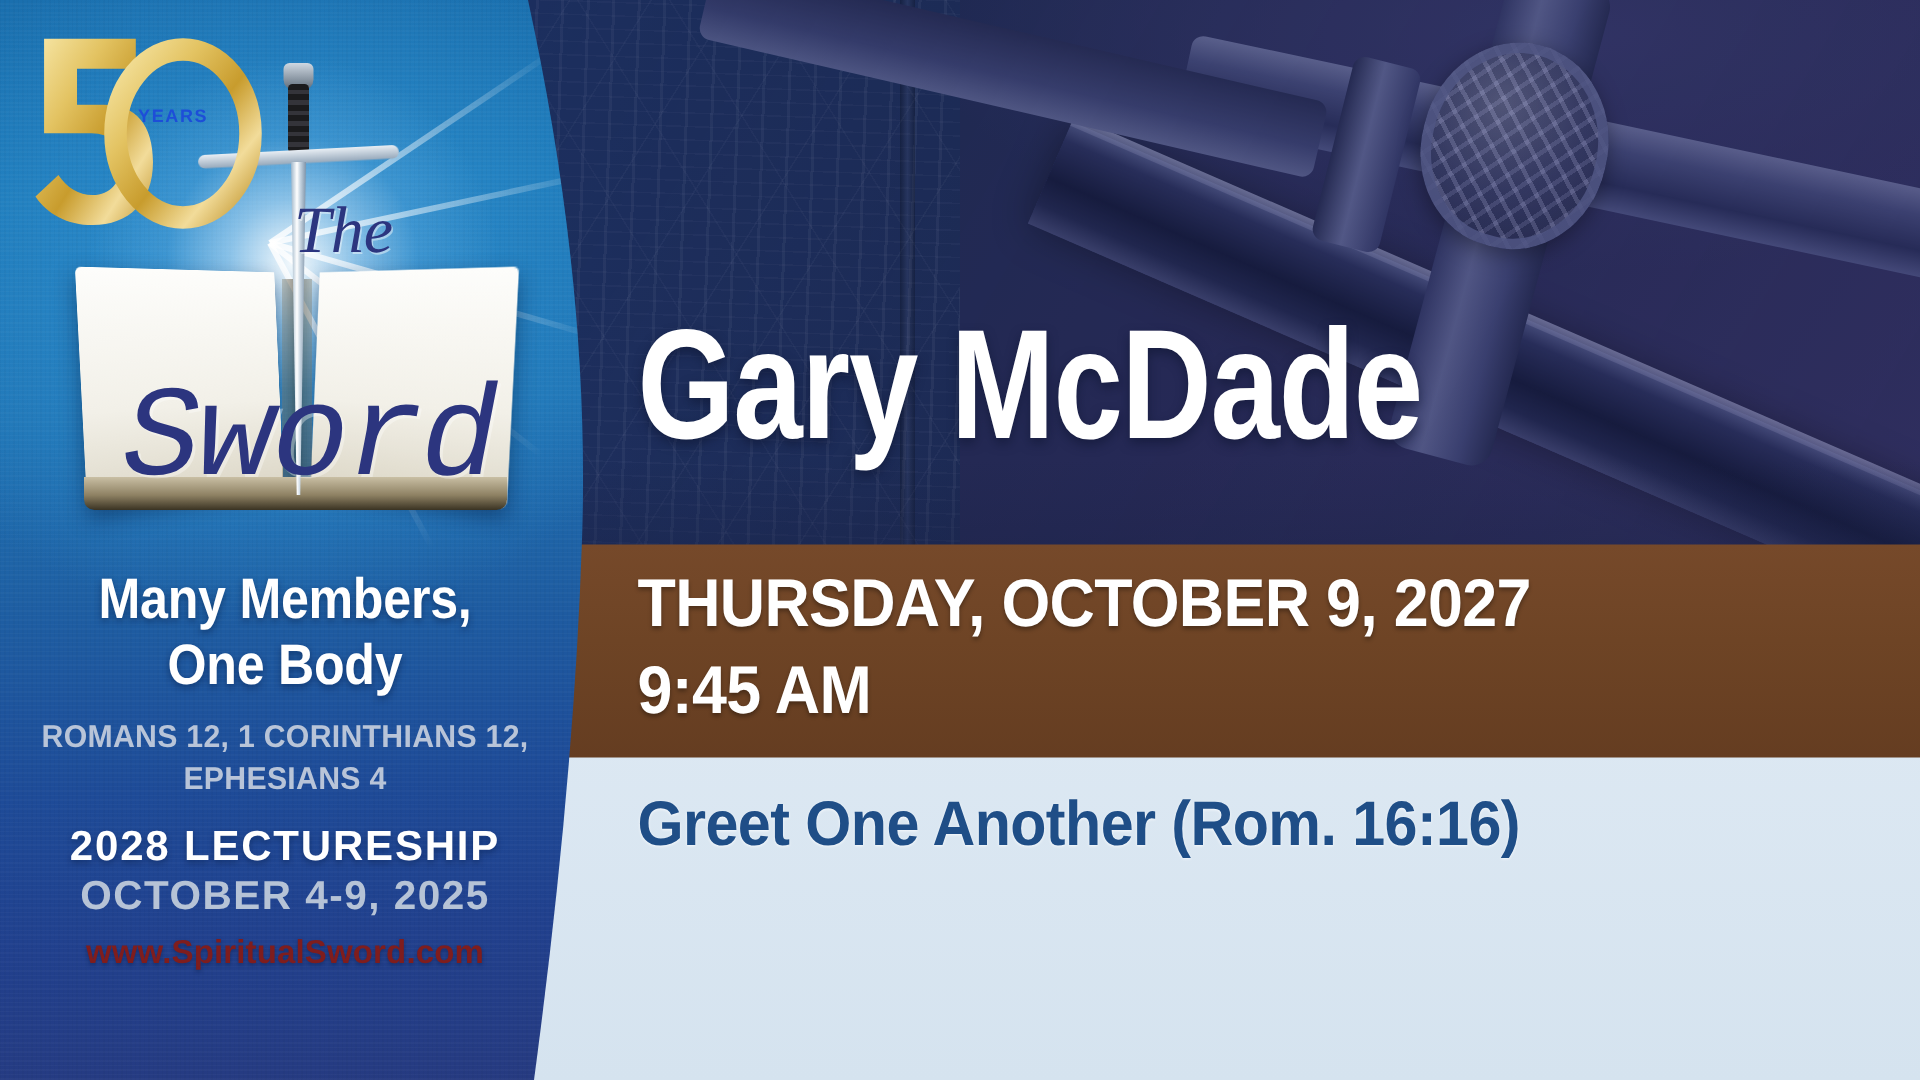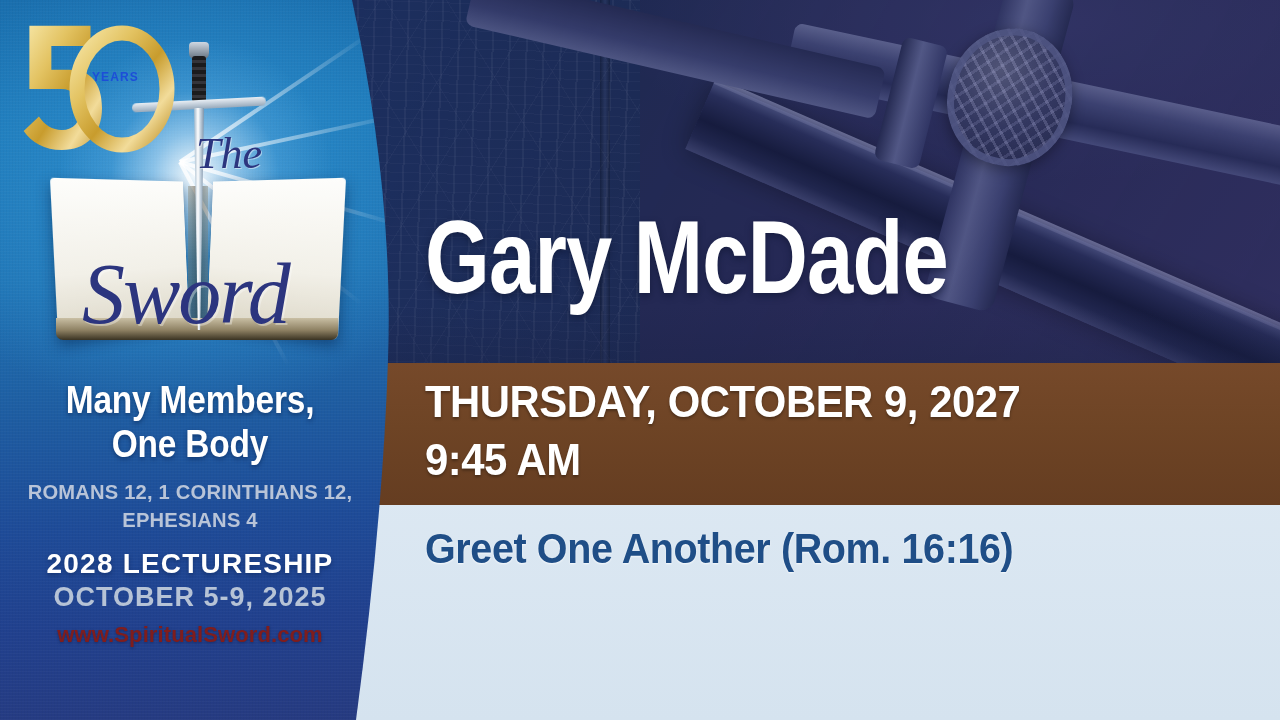--- a/index.html
+++ b/index.html
@@ -268,20 +268,21 @@
     text-shadow:1px 1px 0 rgba(255,255,255,.45);
     margin-left:34px;
   }
   .script .sp{
     position:absolute;left:20px;top:22px;font-size:96px;letter-spacing:-2px;
     text-shadow:2px 2px 0 rgba(255,255,255,.35);
   }
   .script .sw{
     position:absolute;left:52px;top:116px;font-size:86px;letter-spacing:-2px;
     text-shadow:2px 2px 0 rgba(255,255,255,.35);
+    font-family:Liberation Mono, monospace;
   }
 
   
   .theme{
     position:absolute;left:0;top:378px;width:380px;
     text-align:center;color:#ffffff;
     font-family:"Liberation Sans", sans-serif;
     font-weight:bold;font-size:38px;line-height:44px;
     letter-spacing:-.2px;
     transform:scaleX(.88);transform-origin:center;
@@ -402,17 +403,17 @@
         <ellipse cx="56" cy="65" rx="45" ry="56" fill="none" stroke="url(#gold)" stroke-width="15"></ellipse>
       </svg>
       <span class="yearsLbl">YEARS</span>
     </div>
 
     <div class="theme">Many Members,
 One Body</div>
     <div class="refs">ROMANS 12, 1 CORINTHIANS 12,
 EPHESIANS 4</div>
     <div class="lect">2028 LECTURESHIP</div>
-    <div class="lect-dates">OCTOBER 5-9, 2025</div>
+    <div class="lect-dates">OCTOBER 4-9, 2025</div>
     <div class="site">www.SpiritualSword.com</div>
   </div>
 
 </div>
 
 </body></html>

